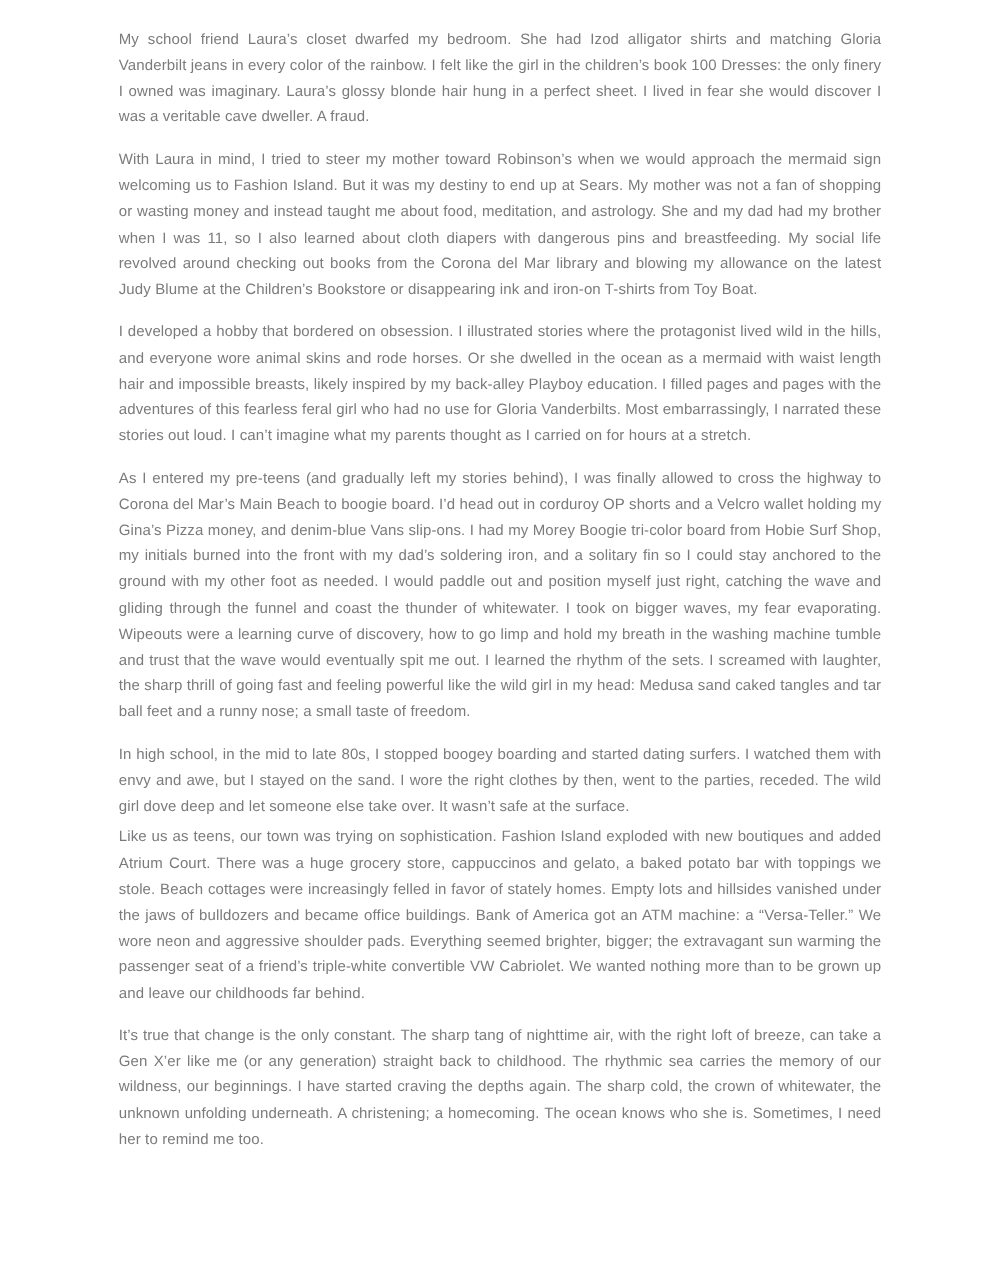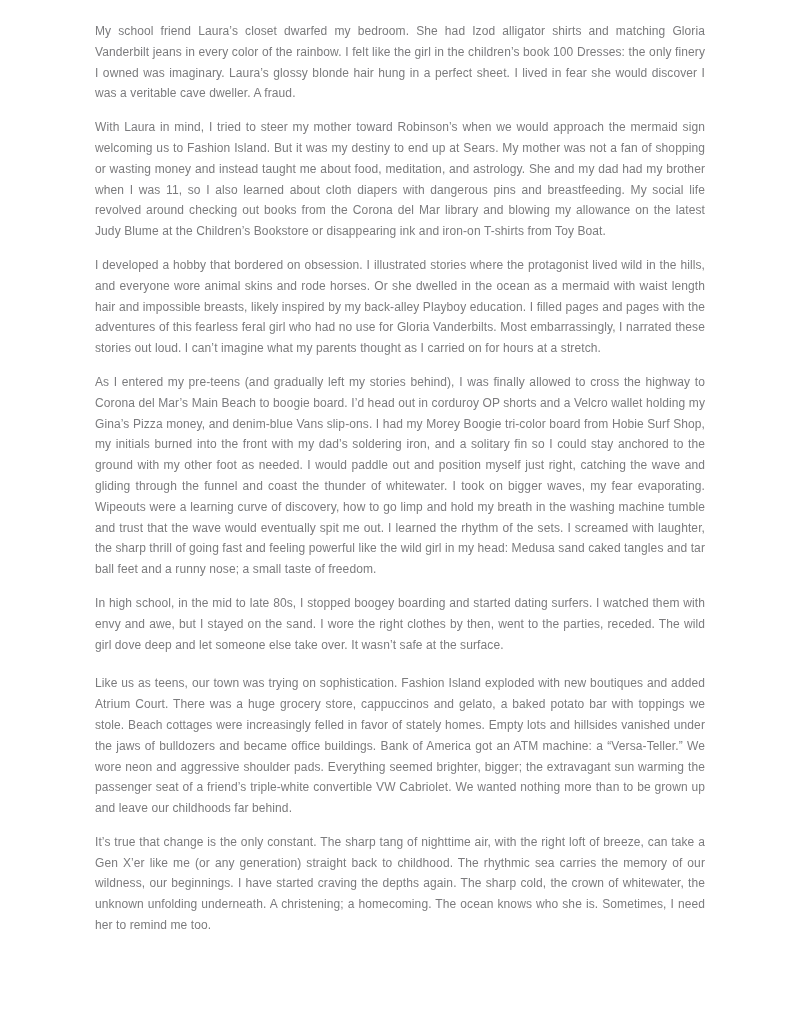--- a/index.html
+++ b/index.html
@@ -23,21 +23,21 @@
   .essay-page p {
     margin: 0 0 13px 0;
     font-size: 12px;
     line-height: 20.8px;
     letter-spacing: 0.1px;
     color: #7b7b7d;
     text-align: justify;
     text-justify: inter-word;
   }
   .essay-page p.mb0 {
-    margin-bottom: 18px;
+    margin-bottom: 4px;
   }
 </style>
 </head>
 <body>
 
 <main class="essay-page">
   <p>My school friend Laura’s closet dwarfed my bedroom. She had Izod alligator shirts and matching Gloria Vanderbilt jeans in every color of the rainbow. I felt like the girl in the children’s book 100 Dresses: the only finery I owned was imaginary. Laura’s glossy blonde hair hung in a perfect sheet. I lived in fear she would discover I was a veritable cave dweller. A fraud.</p>
   <p>With Laura in mind, I tried to steer my mother toward Robinson’s when we would approach the mermaid sign welcoming us to Fashion Island. But it was my destiny to end up at Sears. My mother was not a fan of shopping or wasting money and instead taught me about food, meditation, and astrology. She and my dad had my brother when I was 11, so I also learned about cloth diapers with dangerous pins and breastfeeding. My social life revolved around checking out books from the Corona del Mar library and blowing my allowance on the latest Judy Blume at the Children’s Bookstore or disappearing ink and iron-on T-shirts from Toy Boat.</p>
   <p>I developed a hobby that bordered on obsession. I illustrated stories where the protagonist lived wild in the hills, and everyone wore animal skins and rode horses. Or she dwelled in the ocean as a mermaid with waist length hair and impossible breasts, likely inspired by my back-alley Playboy education. I filled pages and pages with the adventures of this fearless feral girl who had no use for Gloria Vanderbilts. Most embarrassingly, I narrated these stories out loud. I can’t imagine what my parents thought as I carried on for hours at a stretch.</p>
   <p>As I entered my pre-teens (and gradually left my stories behind), I was finally allowed to cross the highway to Corona del Mar’s Main Beach to boogie board. I’d head out in corduroy OP shorts and a Velcro wallet holding my Gina’s Pizza money, and denim-blue Vans slip-ons. I had my Morey Boogie tri-color board from Hobie Surf Shop, my initials burned into the front with my dad’s soldering iron, and a solitary fin so I could stay anchored to the ground with my other foot as needed. I would paddle out and position myself just right, catching the wave and gliding through the funnel and coast the thunder of whitewater. I took on bigger waves, my fear evaporating. Wipeouts were a learning curve of discovery, how to go limp and hold my breath in the washing machine tumble and trust that the wave would eventually spit me out. I learned the rhythm of the sets. I screamed with laughter, the sharp thrill of going fast and feeling powerful like the wild girl in my head: Medusa sand caked tangles and tar ball feet and a runny nose; a small taste of freedom.</p>

